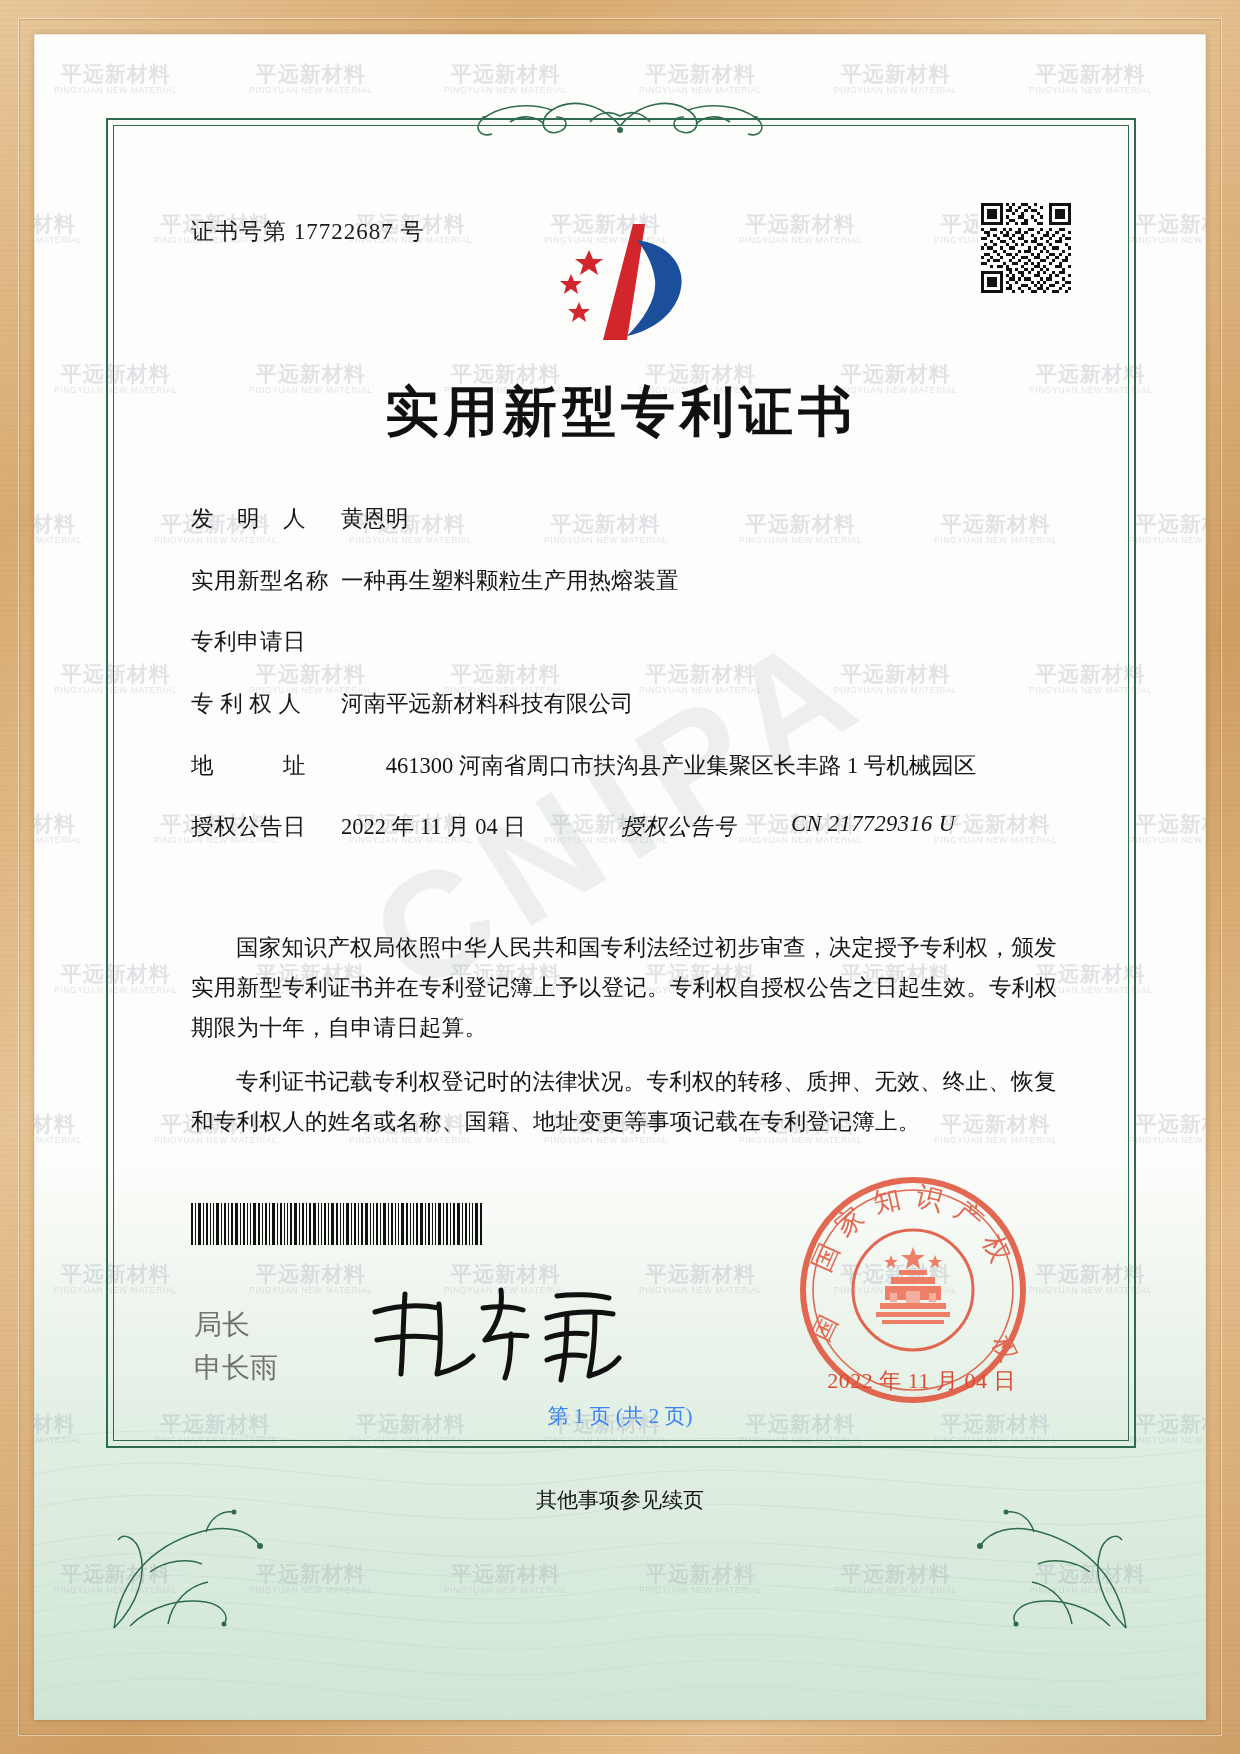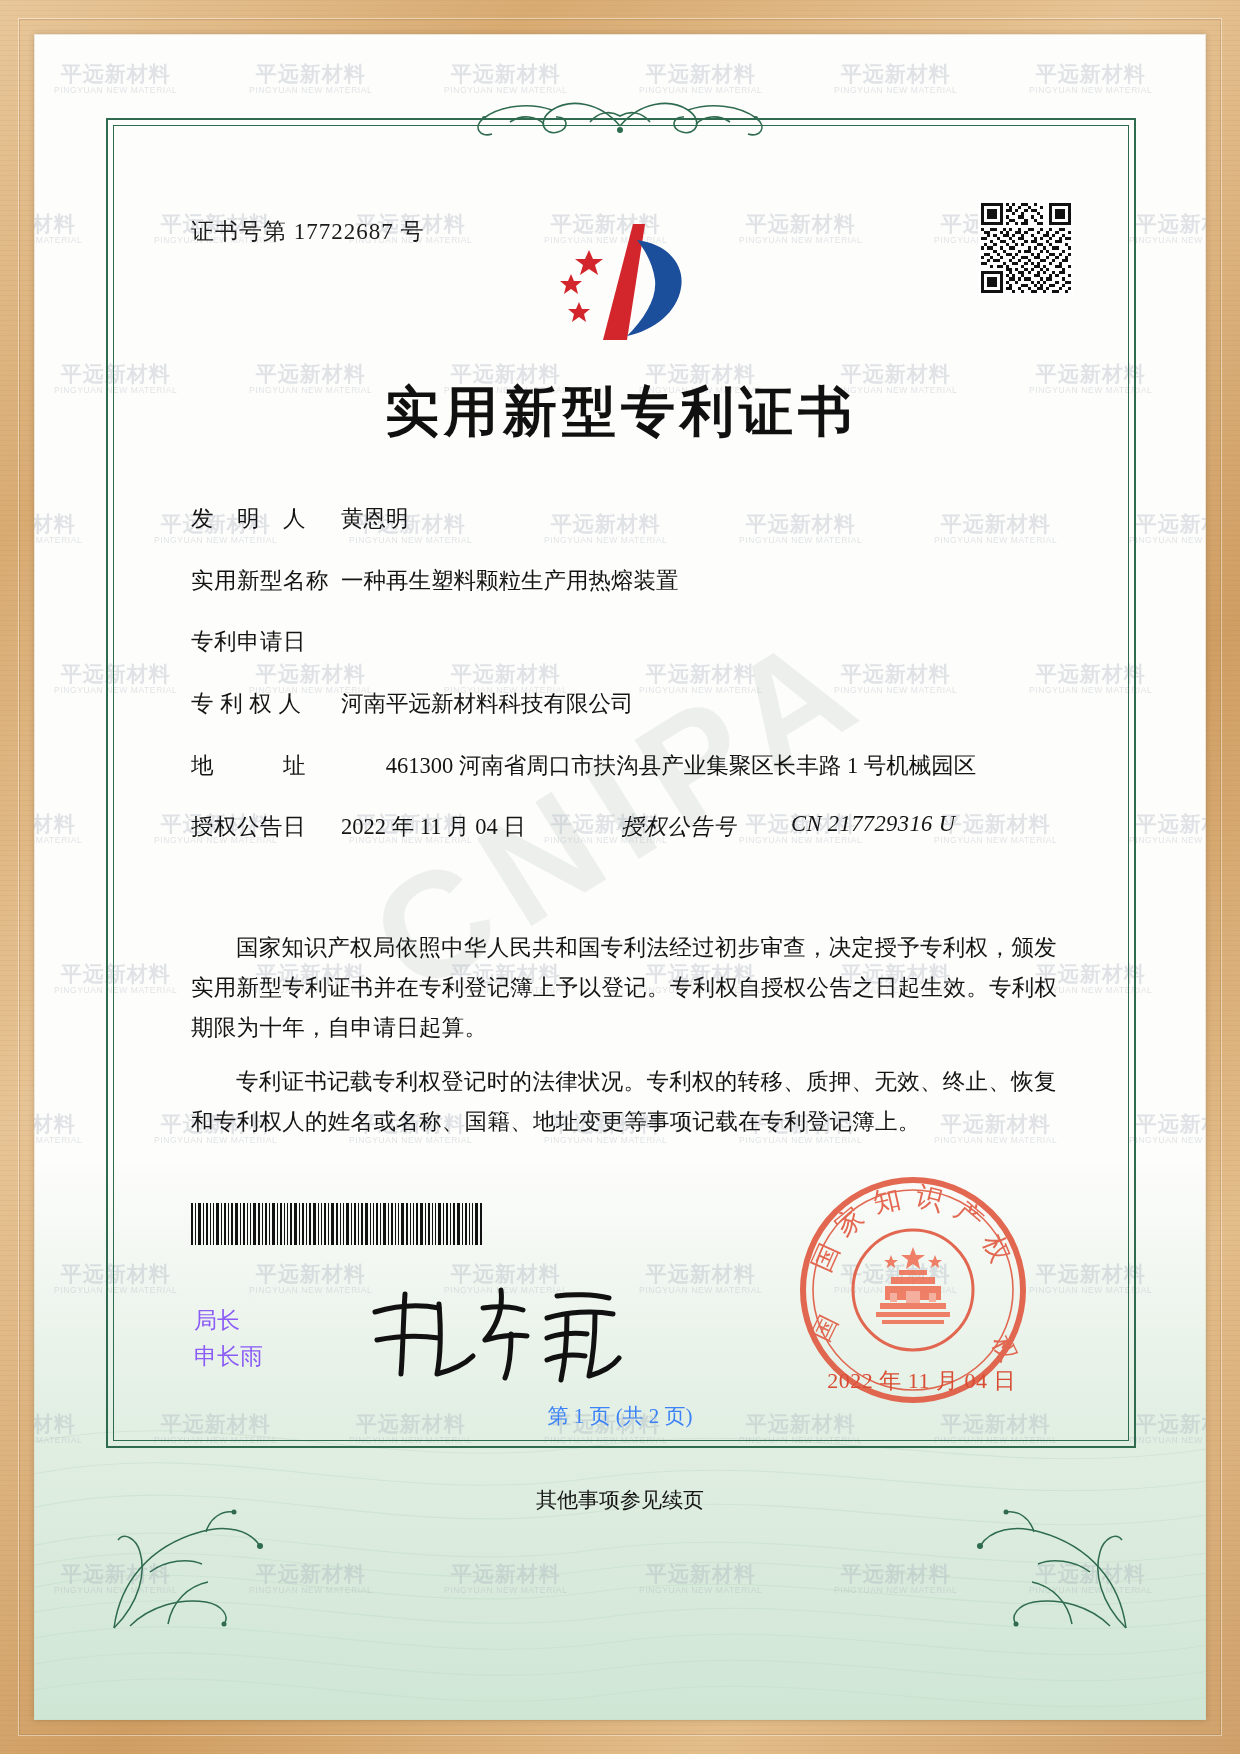--- a/index.html
+++ b/index.html
@@ -129,21 +129,21 @@
     font-size:22.5px;line-height:1.78;color:#141414;text-indent:2em;
     margin:0 0 14px 0;letter-spacing:.3px;
   }
   .paras{position:absolute;left:85px;top:810px;width:872px;}
 
   
   .barcode{position:absolute;left:85px;top:1085px;width:300px;height:42px;}
   .barcode svg{display:block;}
 
   
-  .sign{position:absolute;left:88px;top:1185px;font-size:23px;line-height:1.55;color:#8b5cf6;}
+  .sign{position:absolute;left:88px;top:1185px;font-size:28px;line-height:1.55;color:#737373;}
   .sig-img{position:absolute;left:255px;top:1160px;}
 
   
   .seal{position:absolute;right:105px;top:1055px;width:235px;height:235px;}
   .seal svg{display:block;}
   .seal-date{
     position:absolute;right:120px;top:1248px;
     font-size:22px;color:#d94b32;letter-spacing:.5px;
     font-family:"Liberation Serif","DejaVu Serif",serif;
     background:rgba(255,255,255,.0);

